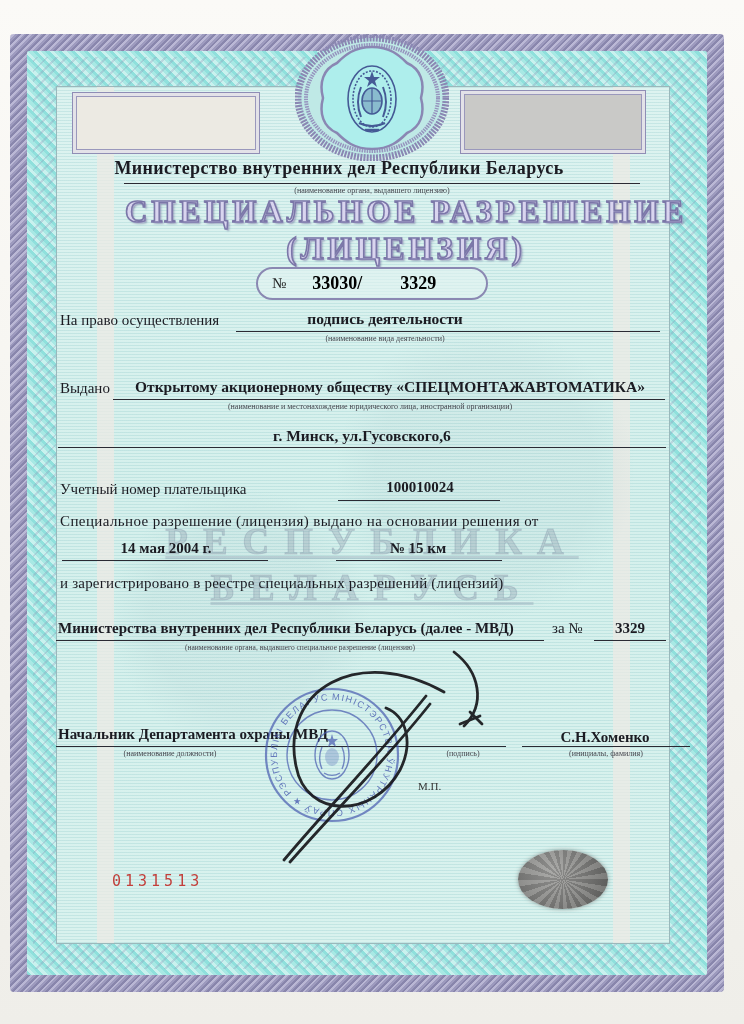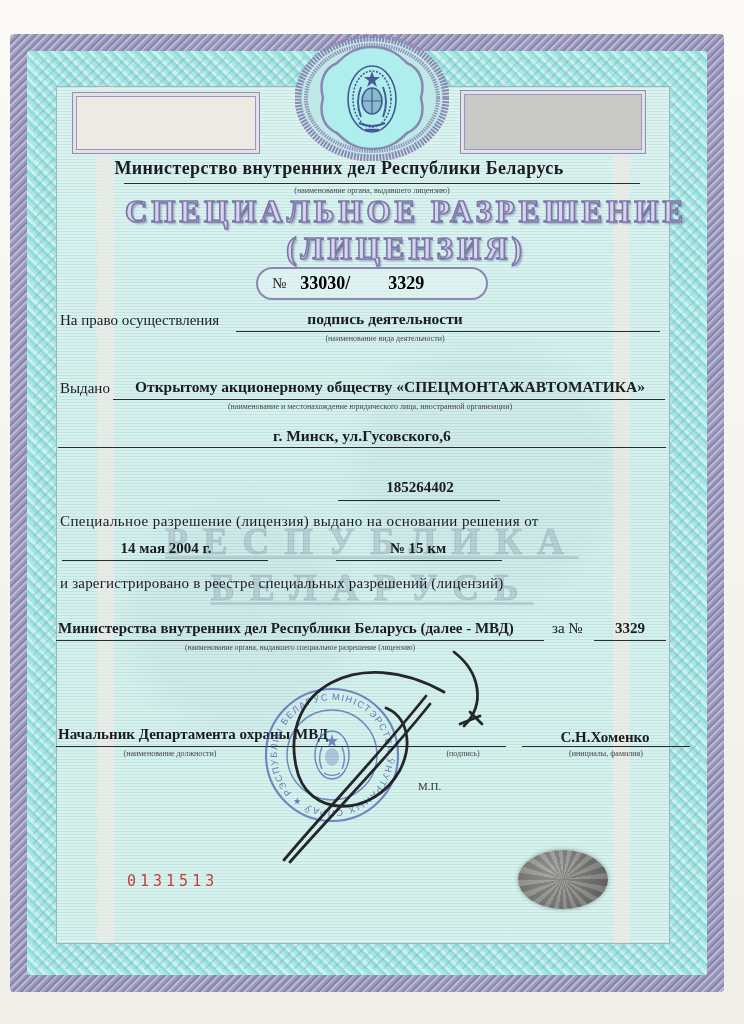--- a/index.html
+++ b/index.html
@@ -50,36 +50,36 @@
     font-size:31px;letter-spacing:4px;color:#d9d5ef;
     -webkit-text-stroke:1.6px #7b77a8;
     text-shadow:1px 1px 0 #b7b3d6,2px 2px 2px rgba(90,86,140,.5);padding-left:34px;}
   .title.l1{top:194px;}
   .title.l2{top:231px;}
 
   .numbox{position:absolute;left:256px;top:267px;width:232px;height:33px;
     border:2px solid #8a88b2;border-radius:18px;background:rgba(226,244,242,.6);
     display:flex;align-items:center;padding:0 14px;box-sizing:border-box;}
   .numbox .no{font-size:15px;color:#222;}
-  .numbox .n1{font-weight:bold;font-size:18px;margin-left:14px;}
+  .numbox .n1{font-weight:bold;font-size:18px;margin-left:26px;}
   .numbox .n2{font-weight:bold;font-size:18px;margin-left:38px;}
 
   
   .wm{position:absolute;width:744px;text-align:center;font-weight:bold;font-size:37px;
     letter-spacing:15px;color:rgba(125,138,158,.28);text-decoration:underline;-webkit-text-stroke:1px rgba(110,125,150,.25);}
 
   
   .stamp{position:absolute;left:260px;top:683px;width:144px;height:144px;opacity:.85;}
 
   
   .signature{position:absolute;left:228px;top:638px;width:290px;height:245px;}
 
   
   .serial{position:absolute;left:112px;top:872px;font-family:"DejaVu Sans Mono",monospace;
-    font-size:15px;letter-spacing:4px;color:#c23f3b;margin-left:15px;}
+    font-size:15px;letter-spacing:4px;color:#c23f3b;}
   .holo{position:absolute;left:518px;top:850px;width:90px;height:59px;border-radius:50%;
     background:
       repeating-conic-gradient(rgba(60,60,60,.25) 0 9deg,rgba(170,170,168,.25) 9deg 18deg),
       radial-gradient(circle at 38% 35%,#aaaaa8 0,#8a8a88 45%,#6d6d6b 80%,#636361 100%);
     box-shadow:0 0 4px rgba(80,80,80,.5);}
 </style>
 </head>
 <body>
 
 <div class="page">
@@ -135,21 +135,22 @@
   <div class="cap" style="left:240px;top:334px;width:290px">(наименование вида деятельности)</div>
 
   <div class="t" style="left:60px;top:380px">Выдано</div>
   <div class="t b c" style="left:115px;top:378px;width:550px;font-size:15.5px">Открытому акционерному обществу «СПЕЦМОНТАЖАВТОМАТИКА»</div>
   <div class="rule" style="left:113px;top:399px;width:552px"></div>
   <div class="cap" style="left:150px;top:402px;width:440px">(наименование и местонахождение юридического лица, иностранной организации)</div>
 
   <div class="t b c" style="left:60px;top:427px;width:604px;font-size:15.5px">г. Минск,  ул.Гусовского,6</div>
   <div class="rule" style="left:58px;top:447px;width:608px"></div>
 
-  <div class="t b c" style="left:330px;top:479px;width:180px">185264402</div>
+  <div class="t" style="left:60px;top:481px">Учетный номер плательщика</div>
+  <div class="t b c" style="left:330px;top:479px;width:180px">100010024</div>
   <div class="rule" style="left:338px;top:500px;width:162px"></div>
 
   <div class="t" style="left:60px;top:513px;letter-spacing:.4px">Специальное разрешение (лицензия) выдано на основании решения от</div>
 
   <div class="t b c" style="left:66px;top:540px;width:200px">14 мая 2004 г.</div>
   <div class="rule" style="left:62px;top:560px;width:206px"></div>
   <div class="t b c" style="left:332px;top:540px;width:172px">№ 15 км</div>
   <div class="rule" style="left:336px;top:560px;width:166px"></div>
 
   <div class="t" style="left:60px;top:575px;letter-spacing:.2px">и  зарегистрировано  в  реестре  специальных  разрешений  (лицензий)</div>

